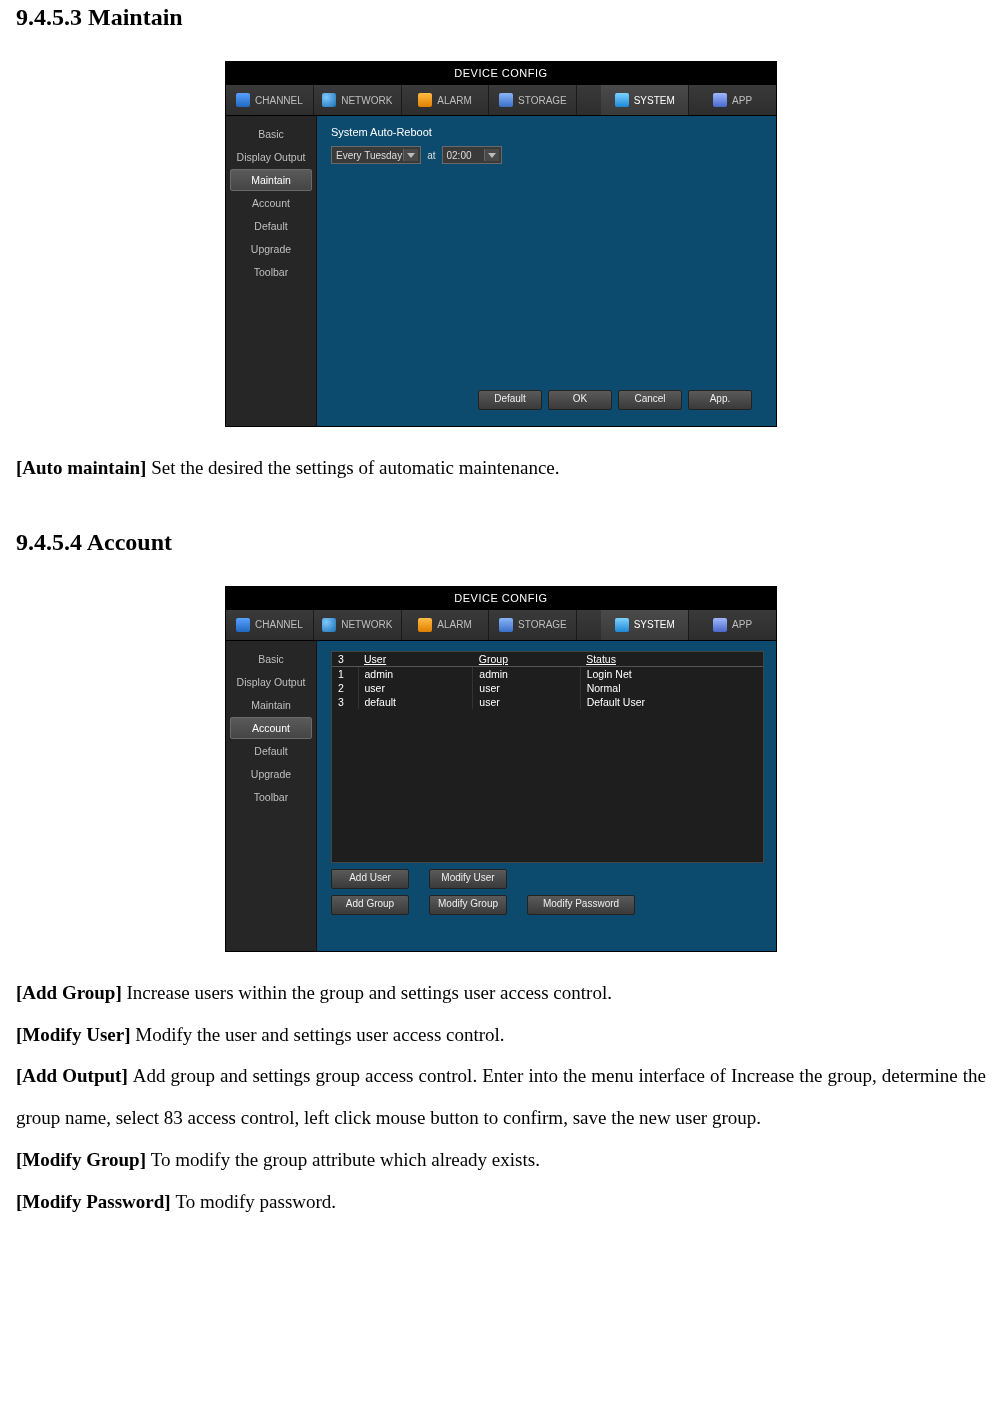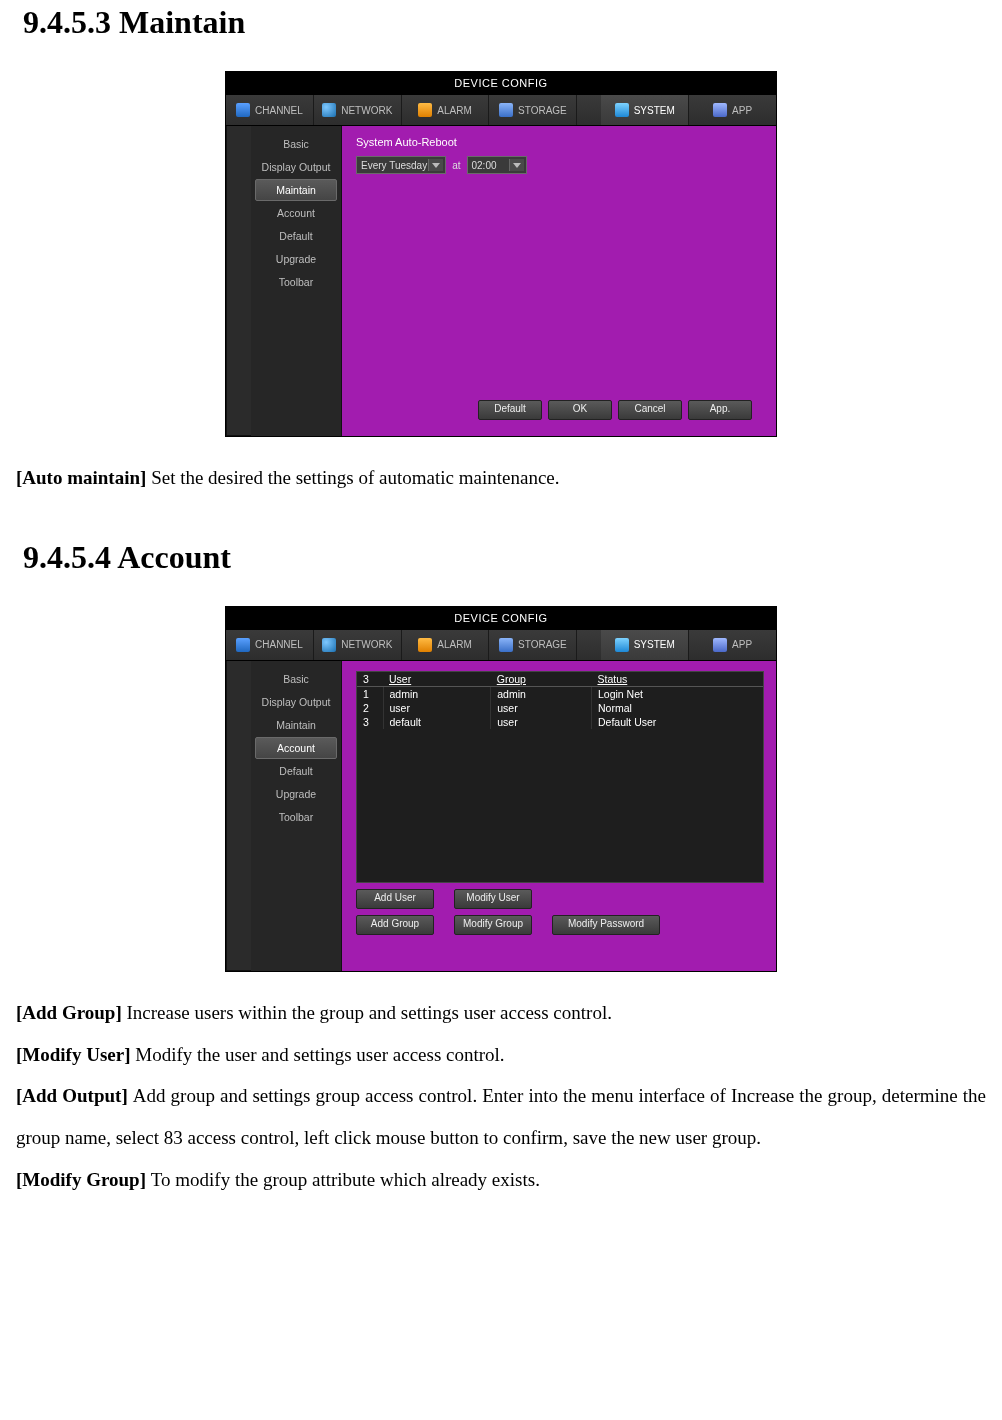--- a/index.html
+++ b/index.html
@@ -20,23 +20,23 @@
     font-family: "Times New Roman", Times, serif;
     color: var(--page-text);
   }
   .page {
     width: 1002px;
     min-height: 1420px;
     box-sizing: border-box;
     padding: 0 16px 30px 16px;
   }
   .section-heading {
-    font-size: 32px;
+    font-size: 24px;
     font-weight: bold;
-    margin: 0 0 30px 7px;
+    margin: 0 0 30px 0;
   }
   .section-heading.first { margin-top: 4px; }
   .section-heading.second { margin-top: 40px; }
   .figure-wrap {
     display: flex;
     justify-content: center;
     margin-bottom: 20px;
   }
   .desc-block {
     font-size: 19px;
@@ -100,21 +100,20 @@
   .ico-channel { background: linear-gradient(#5aa0ff,#2068c0); }
   .ico-network { background: radial-gradient(circle at 30% 30%, #7ec8ff, #1a6fb0); border-radius: 50%; }
   .ico-alarm   { background: linear-gradient(#ffbb44,#e08000); }
   .ico-storage { background: linear-gradient(#8ab4f8,#3a6fc8); }
   .ico-system  { background: linear-gradient(#7dd2ff,#1e88d6); }
   .ico-app     { background: linear-gradient(#9fb8ff,#4a68c8); }
 
   .dw-body {
     display: flex;
     min-height: 310px;
-    padding-left: 25px;
   }
   .dw-sidebar {
     width: 90px;
     background: #262626;
     border-right: 1px solid #111;
     padding-top: 6px;
   }
   .side-item {
     height: 22px;
     line-height: 22px;
@@ -126,21 +125,21 @@
   }
   .side-item.active {
     background: linear-gradient(#5a5a5a,#454545);
     color: #fff;
     border: 1px solid #6a6a6a;
     box-sizing: border-box;
     line-height: 20px;
   }
   .dw-content {
     flex: 1;
-    background: #a21caf;
+    background: #0c4a6e;
     padding: 10px 14px 8px 14px;
     position: relative;
     box-sizing: border-box;
     display: flex;
     flex-direction: column;
   }
   .dw-content-inner { flex: 1; }
 
   
   .maint-label {
@@ -433,15 +432,18 @@
     </p>
     <p class="desc-line">
       <span class="desc-strong">[Modify User] </span><span>Modify the user and settings user access control.</span>
     </p>
     <p class="desc-line">
       <span class="desc-strong">[Add Output] </span><span>Add group and settings group access control. Enter into the menu interface of Increase the group, determine the group name, select 83 access control, left click mouse button to confirm, save the new user group.</span>
     </p>
     <p class="desc-line">
       <span class="desc-strong">[Modify Group] </span><span>To modify the group attribute which already exists.</span>
     </p>
+    <p class="desc-line">
+      <span class="desc-strong">[Modify Password] </span><span>To modify password.</span>
+    </p>
   </div>
 
 </div>
 
 </body></html>

